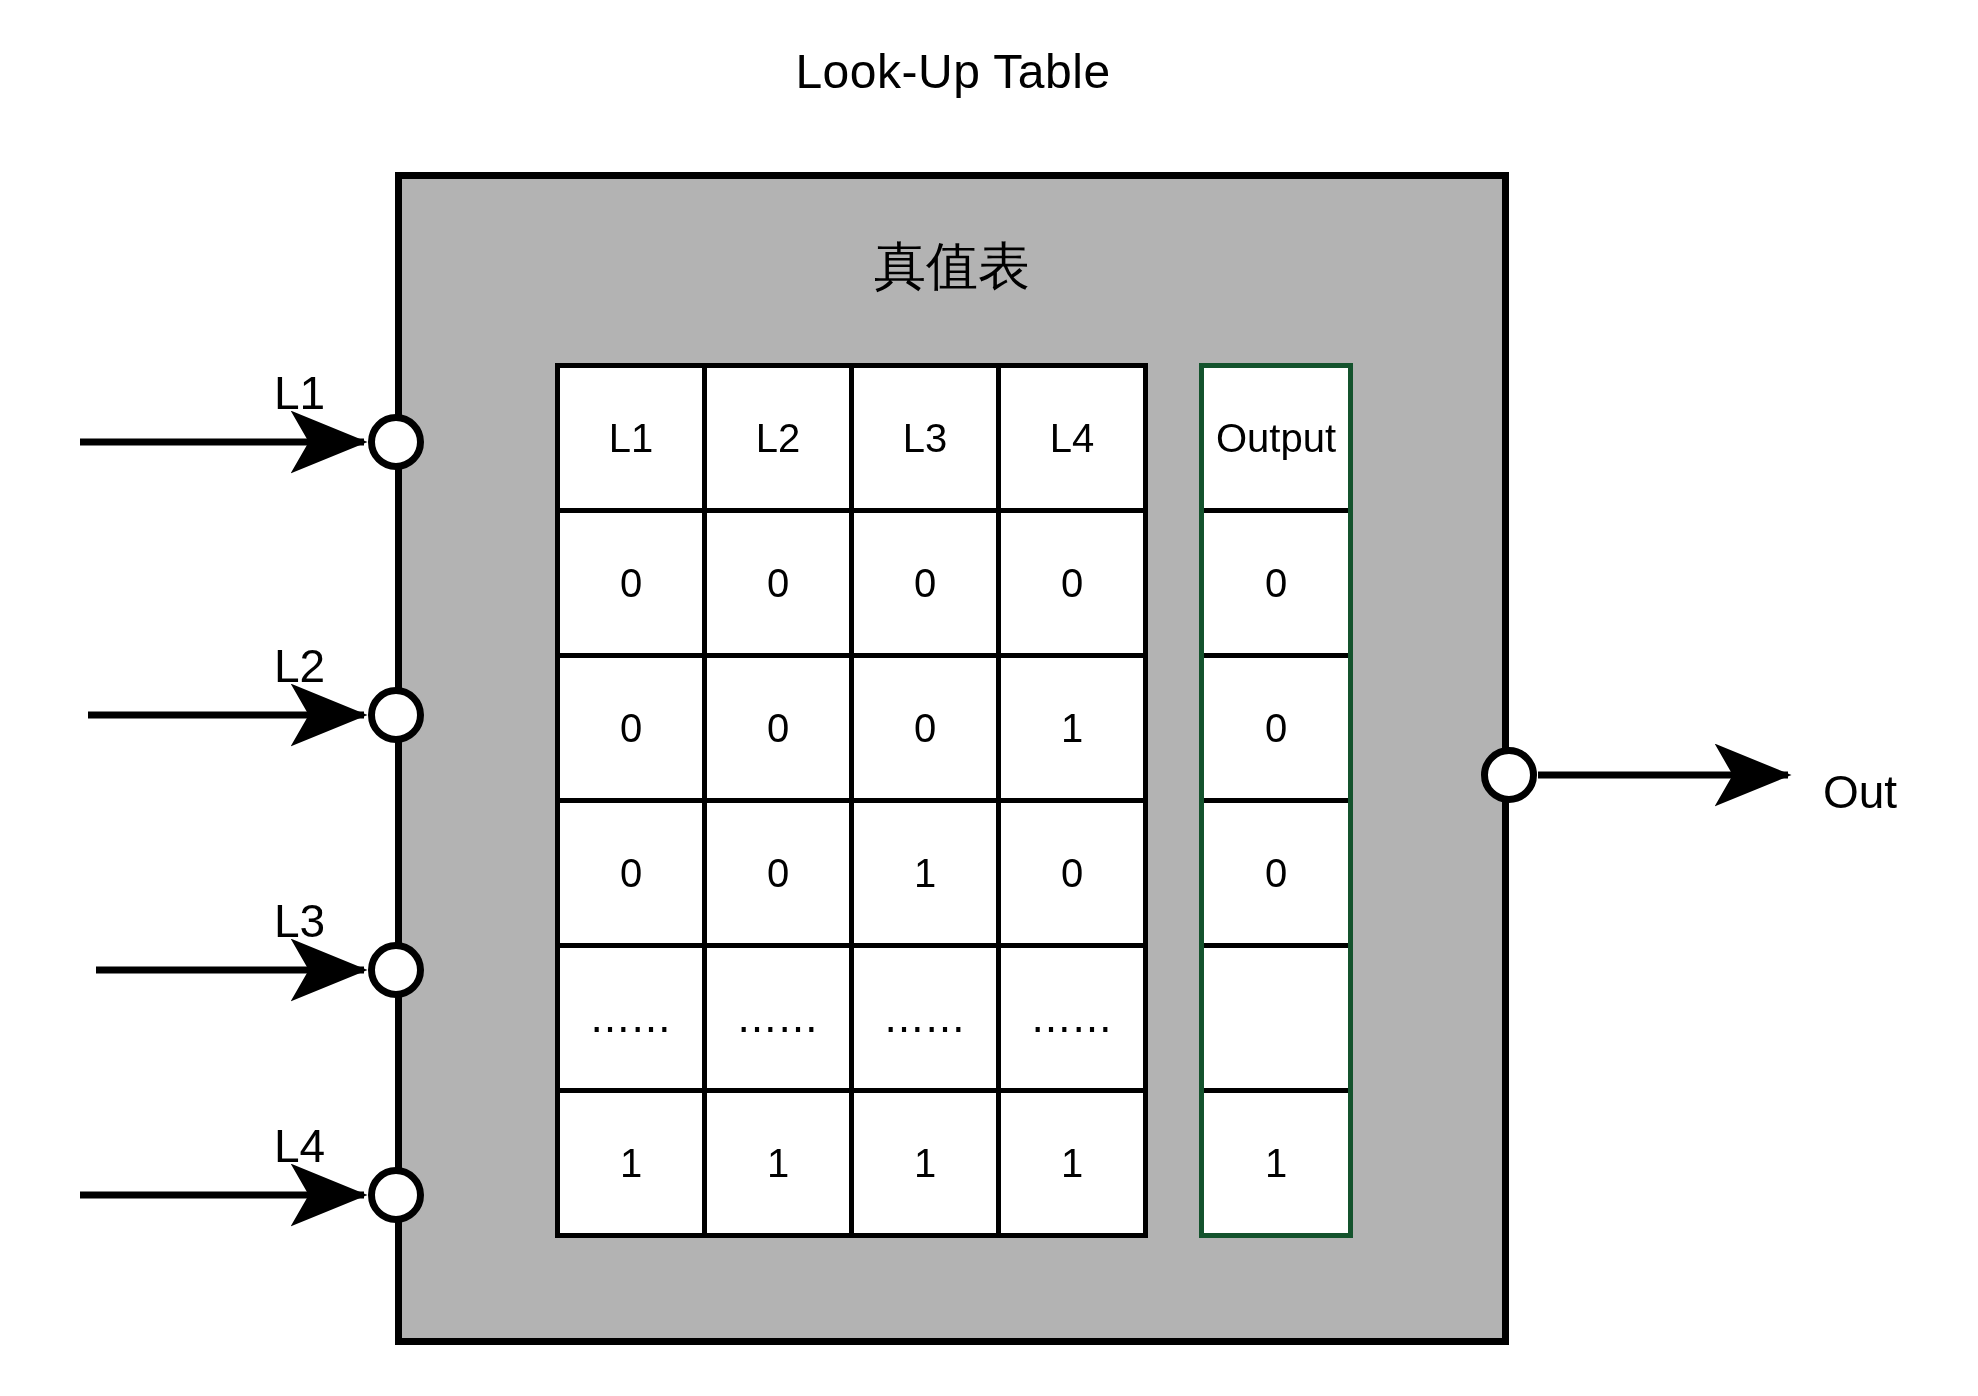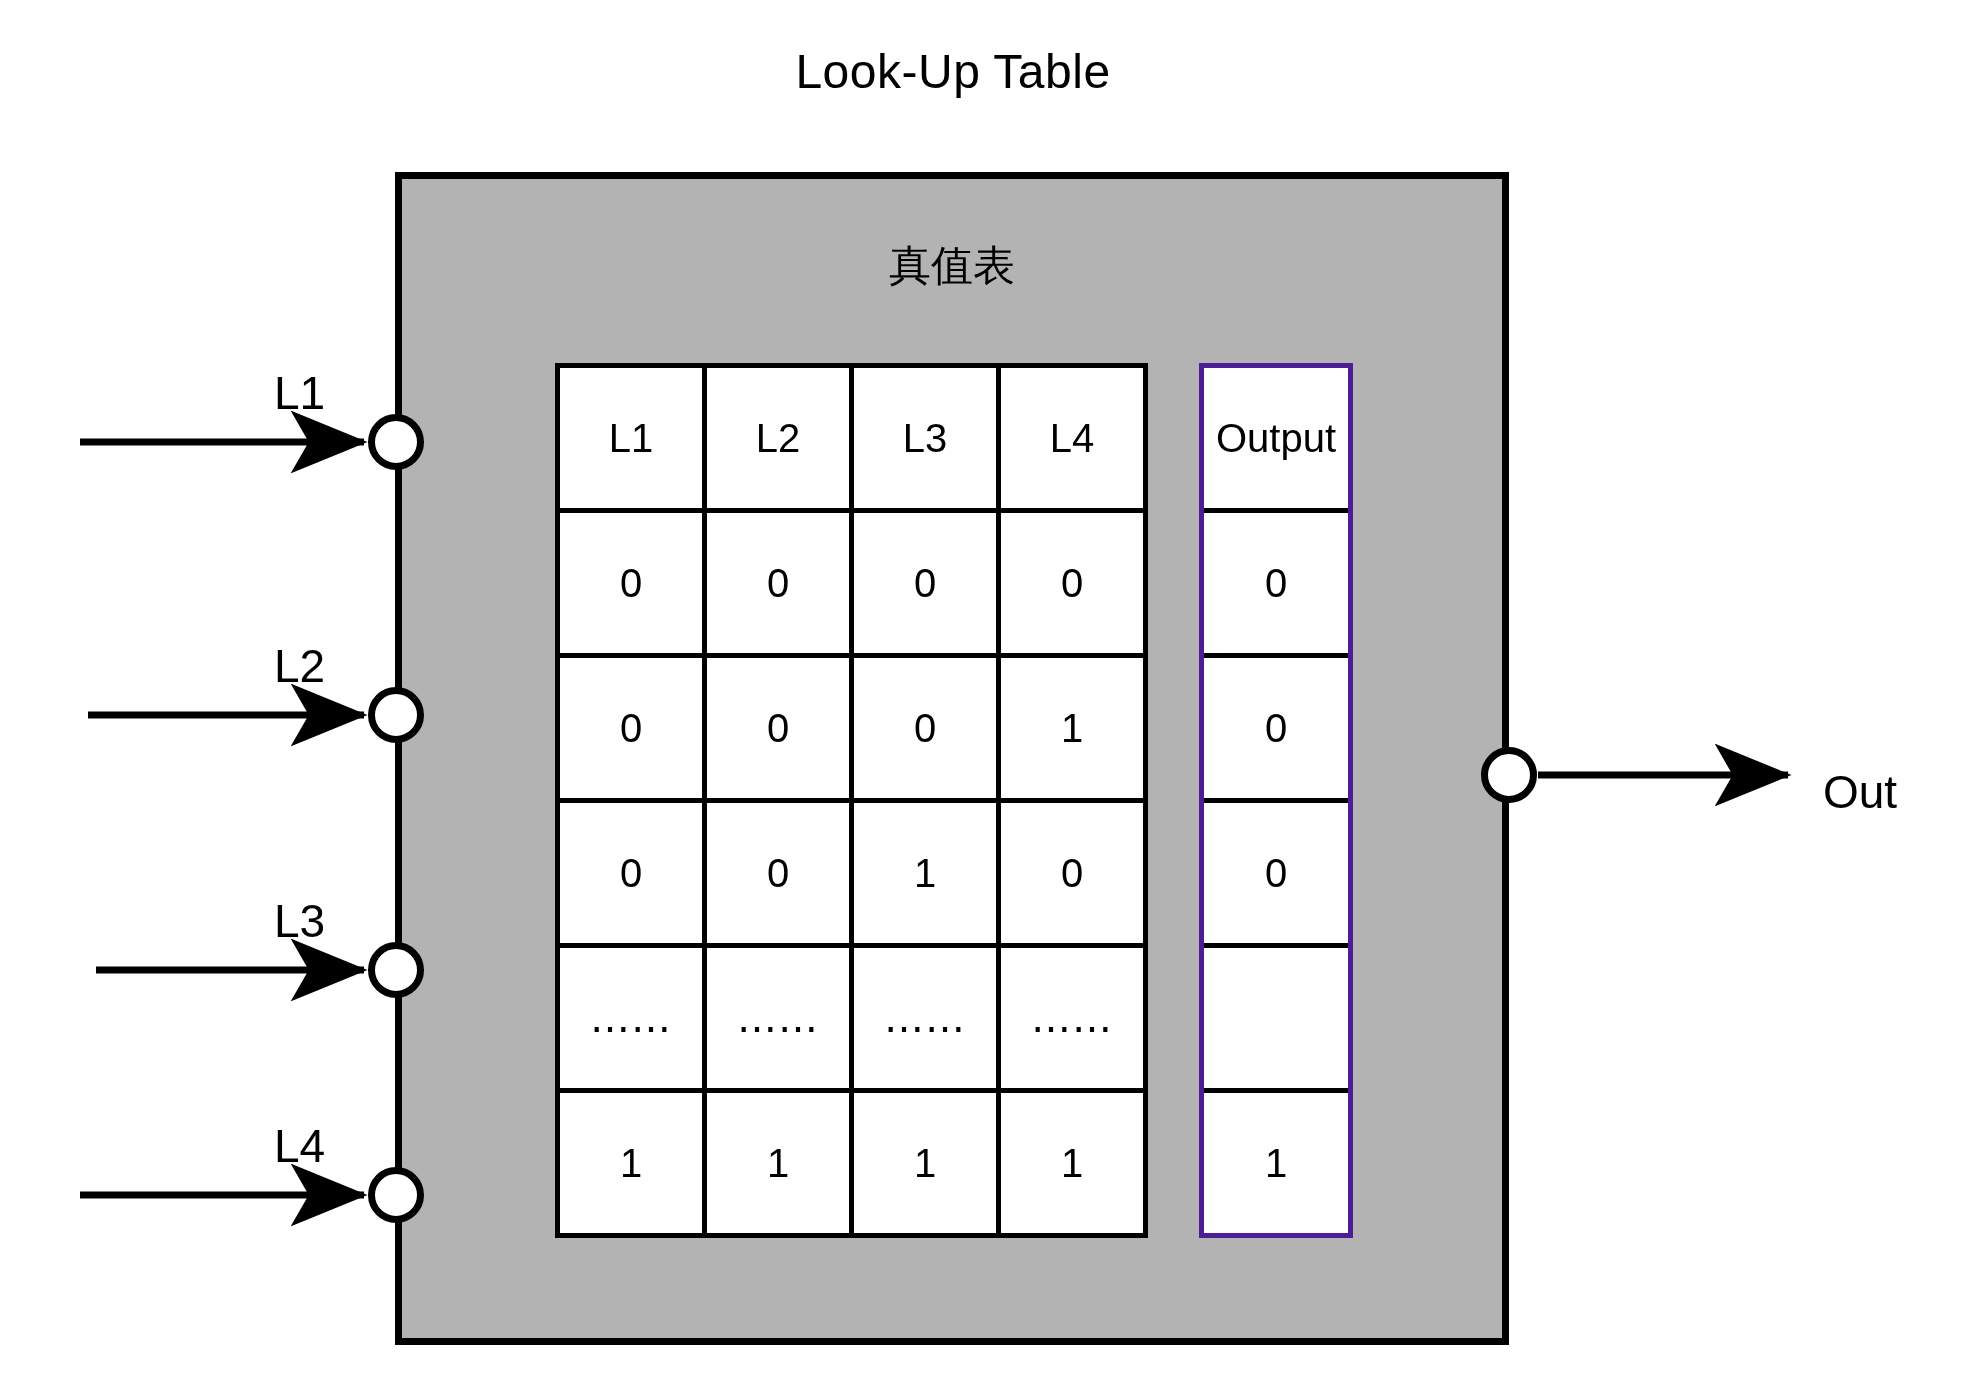--- a/index.html
+++ b/index.html
@@ -44,21 +44,21 @@
     border: 7px solid #000000;
     box-sizing: border-box;
   }
 
   .lut-subtitle {
     position: absolute;
     left: 395px;
     top: 240px;
     width: 1114px;
     text-align: center;
-    font-size: 42px;
+    font-size: 52px;
     line-height: 52px;
     font-family: "DejaVu Sans", "Liberation Sans", sans-serif;
     white-space: nowrap;
   }
 
   
   .tt-wrap {
     position: absolute;
     left: 555px;
     top: 363px;
@@ -97,21 +97,21 @@
 
   .tt-gap {
     width: 51px;
     height: 10px;
   }
 
   .tt-out-grid {
     display: flex;
     flex-direction: column;
     background: #000000;
-    border: 5px solid #4c1d95;
+    border: 5px solid #14532d;
     box-sizing: border-box;
     gap: 5px;
   }
   .tt-out-grid .tt-cell {
     width: 144px;
   }
 
   
   .port {
     position: absolute;

